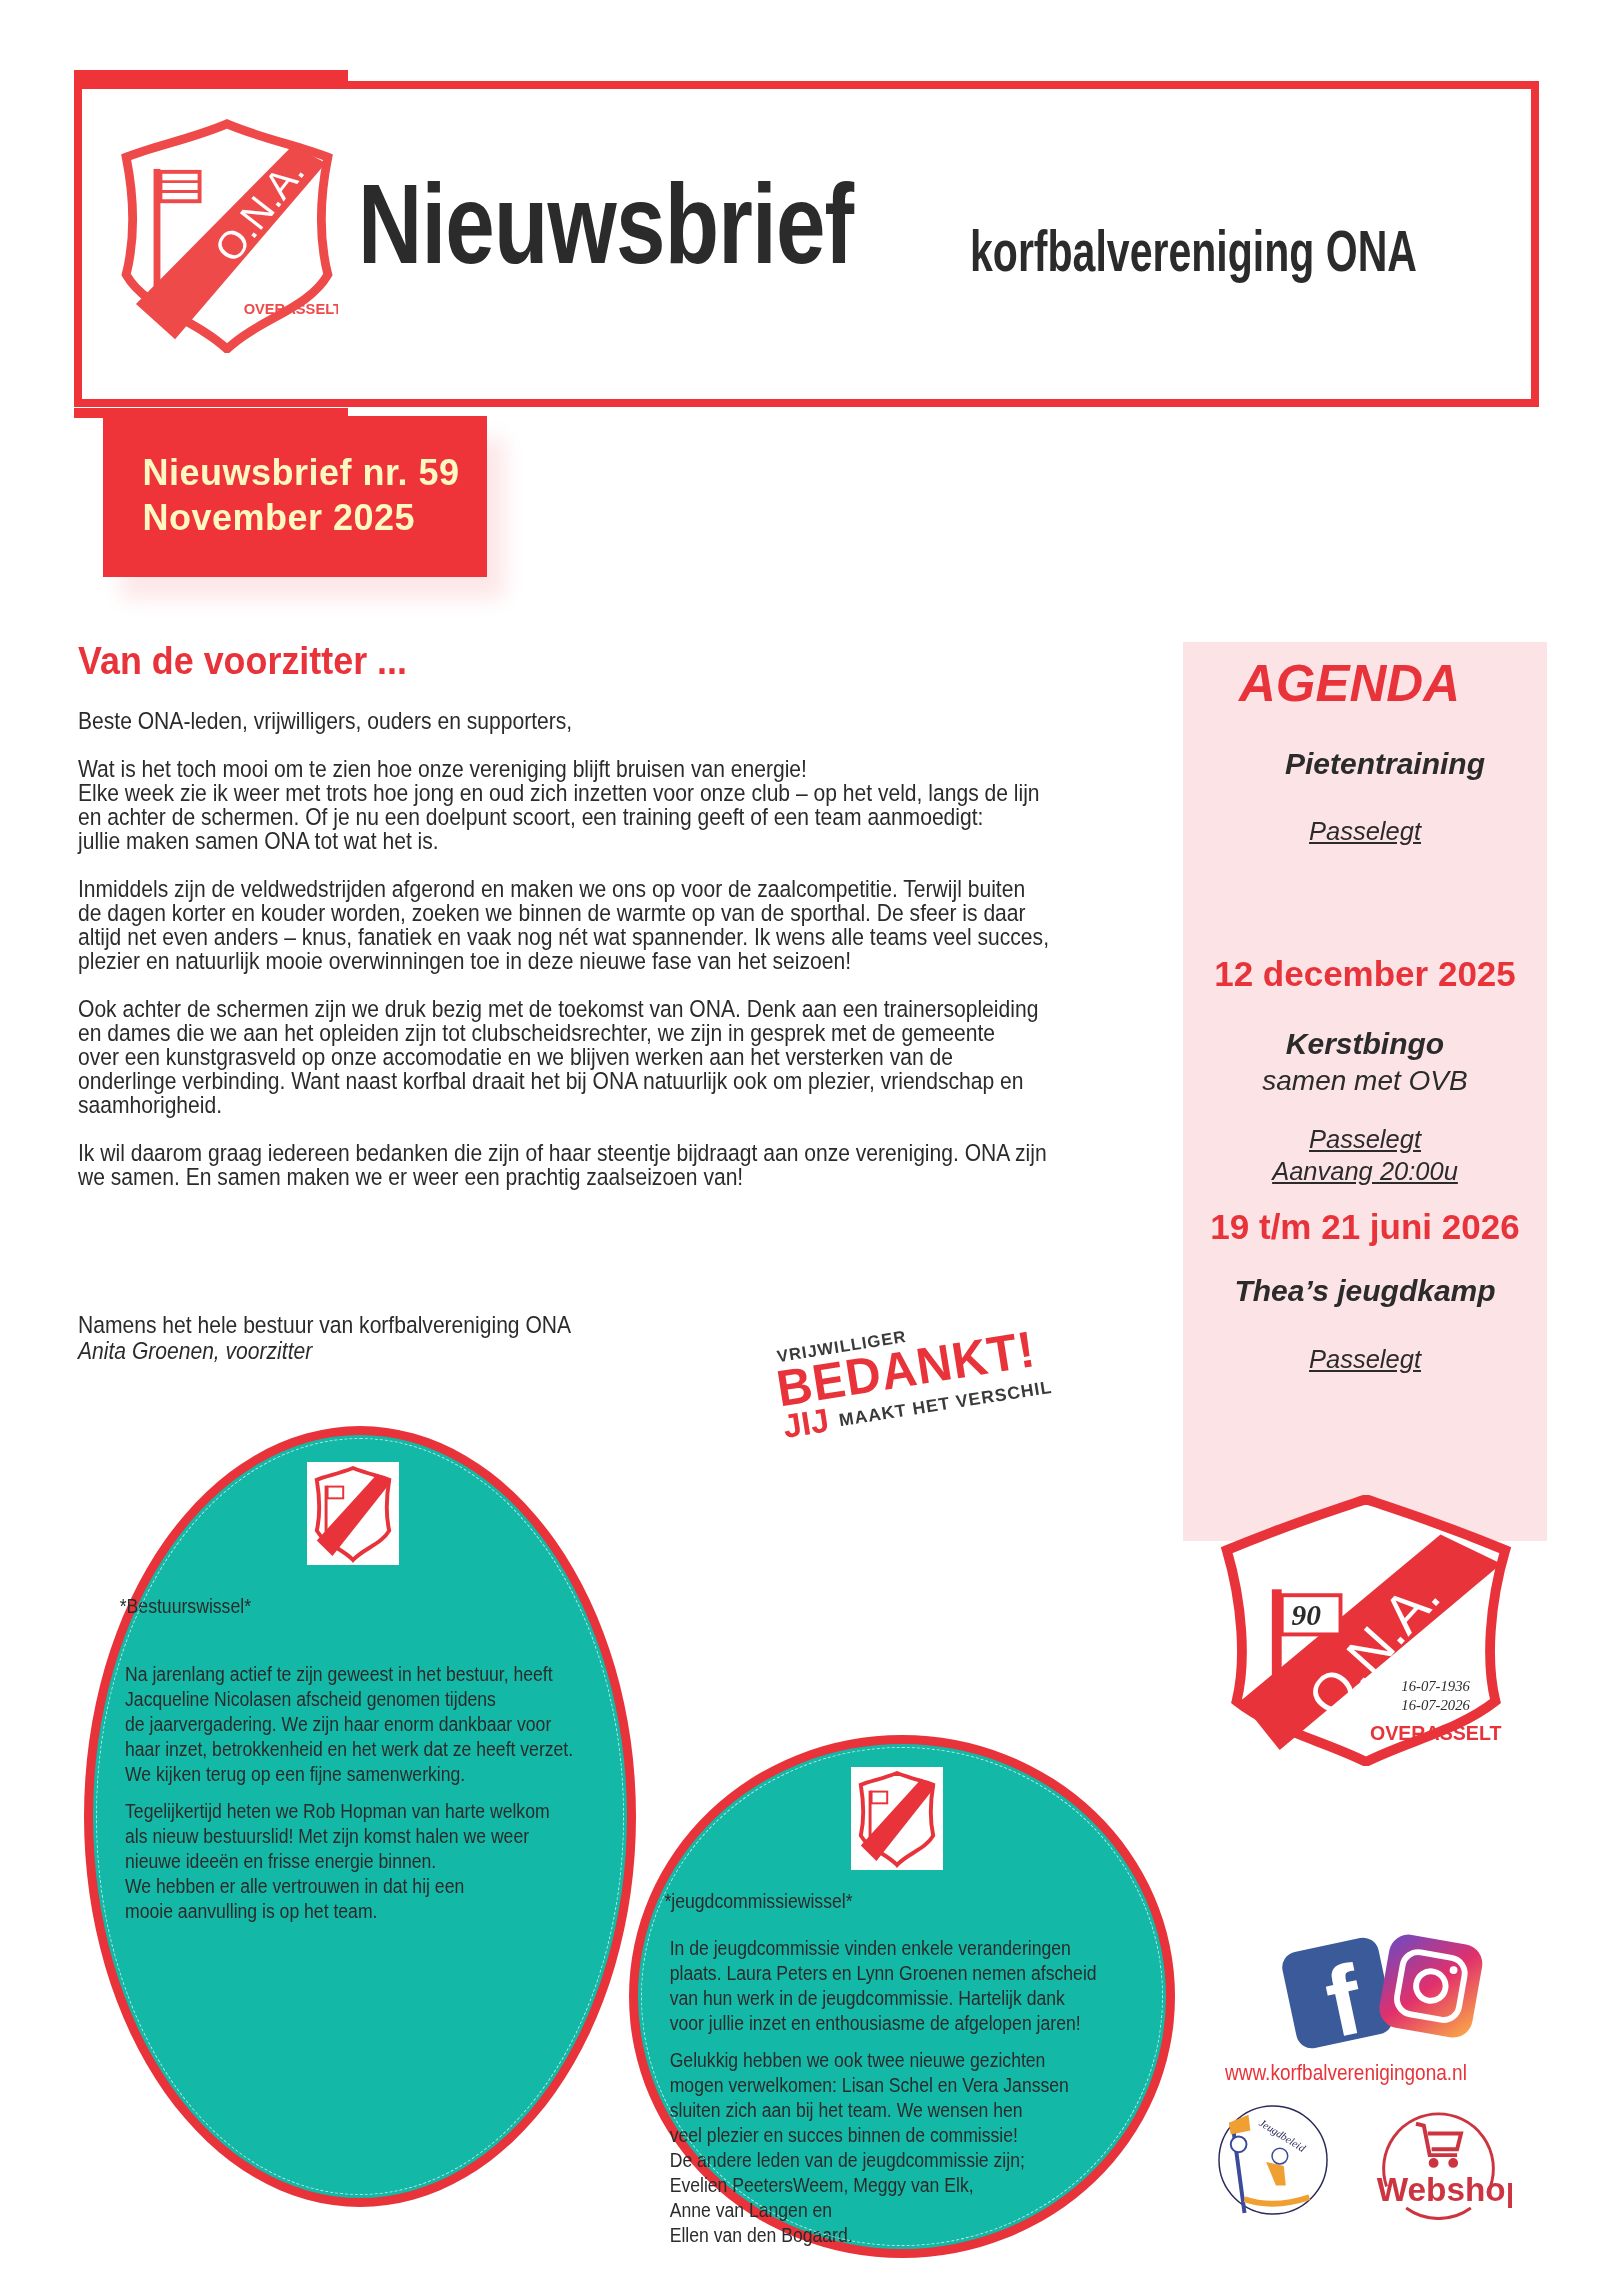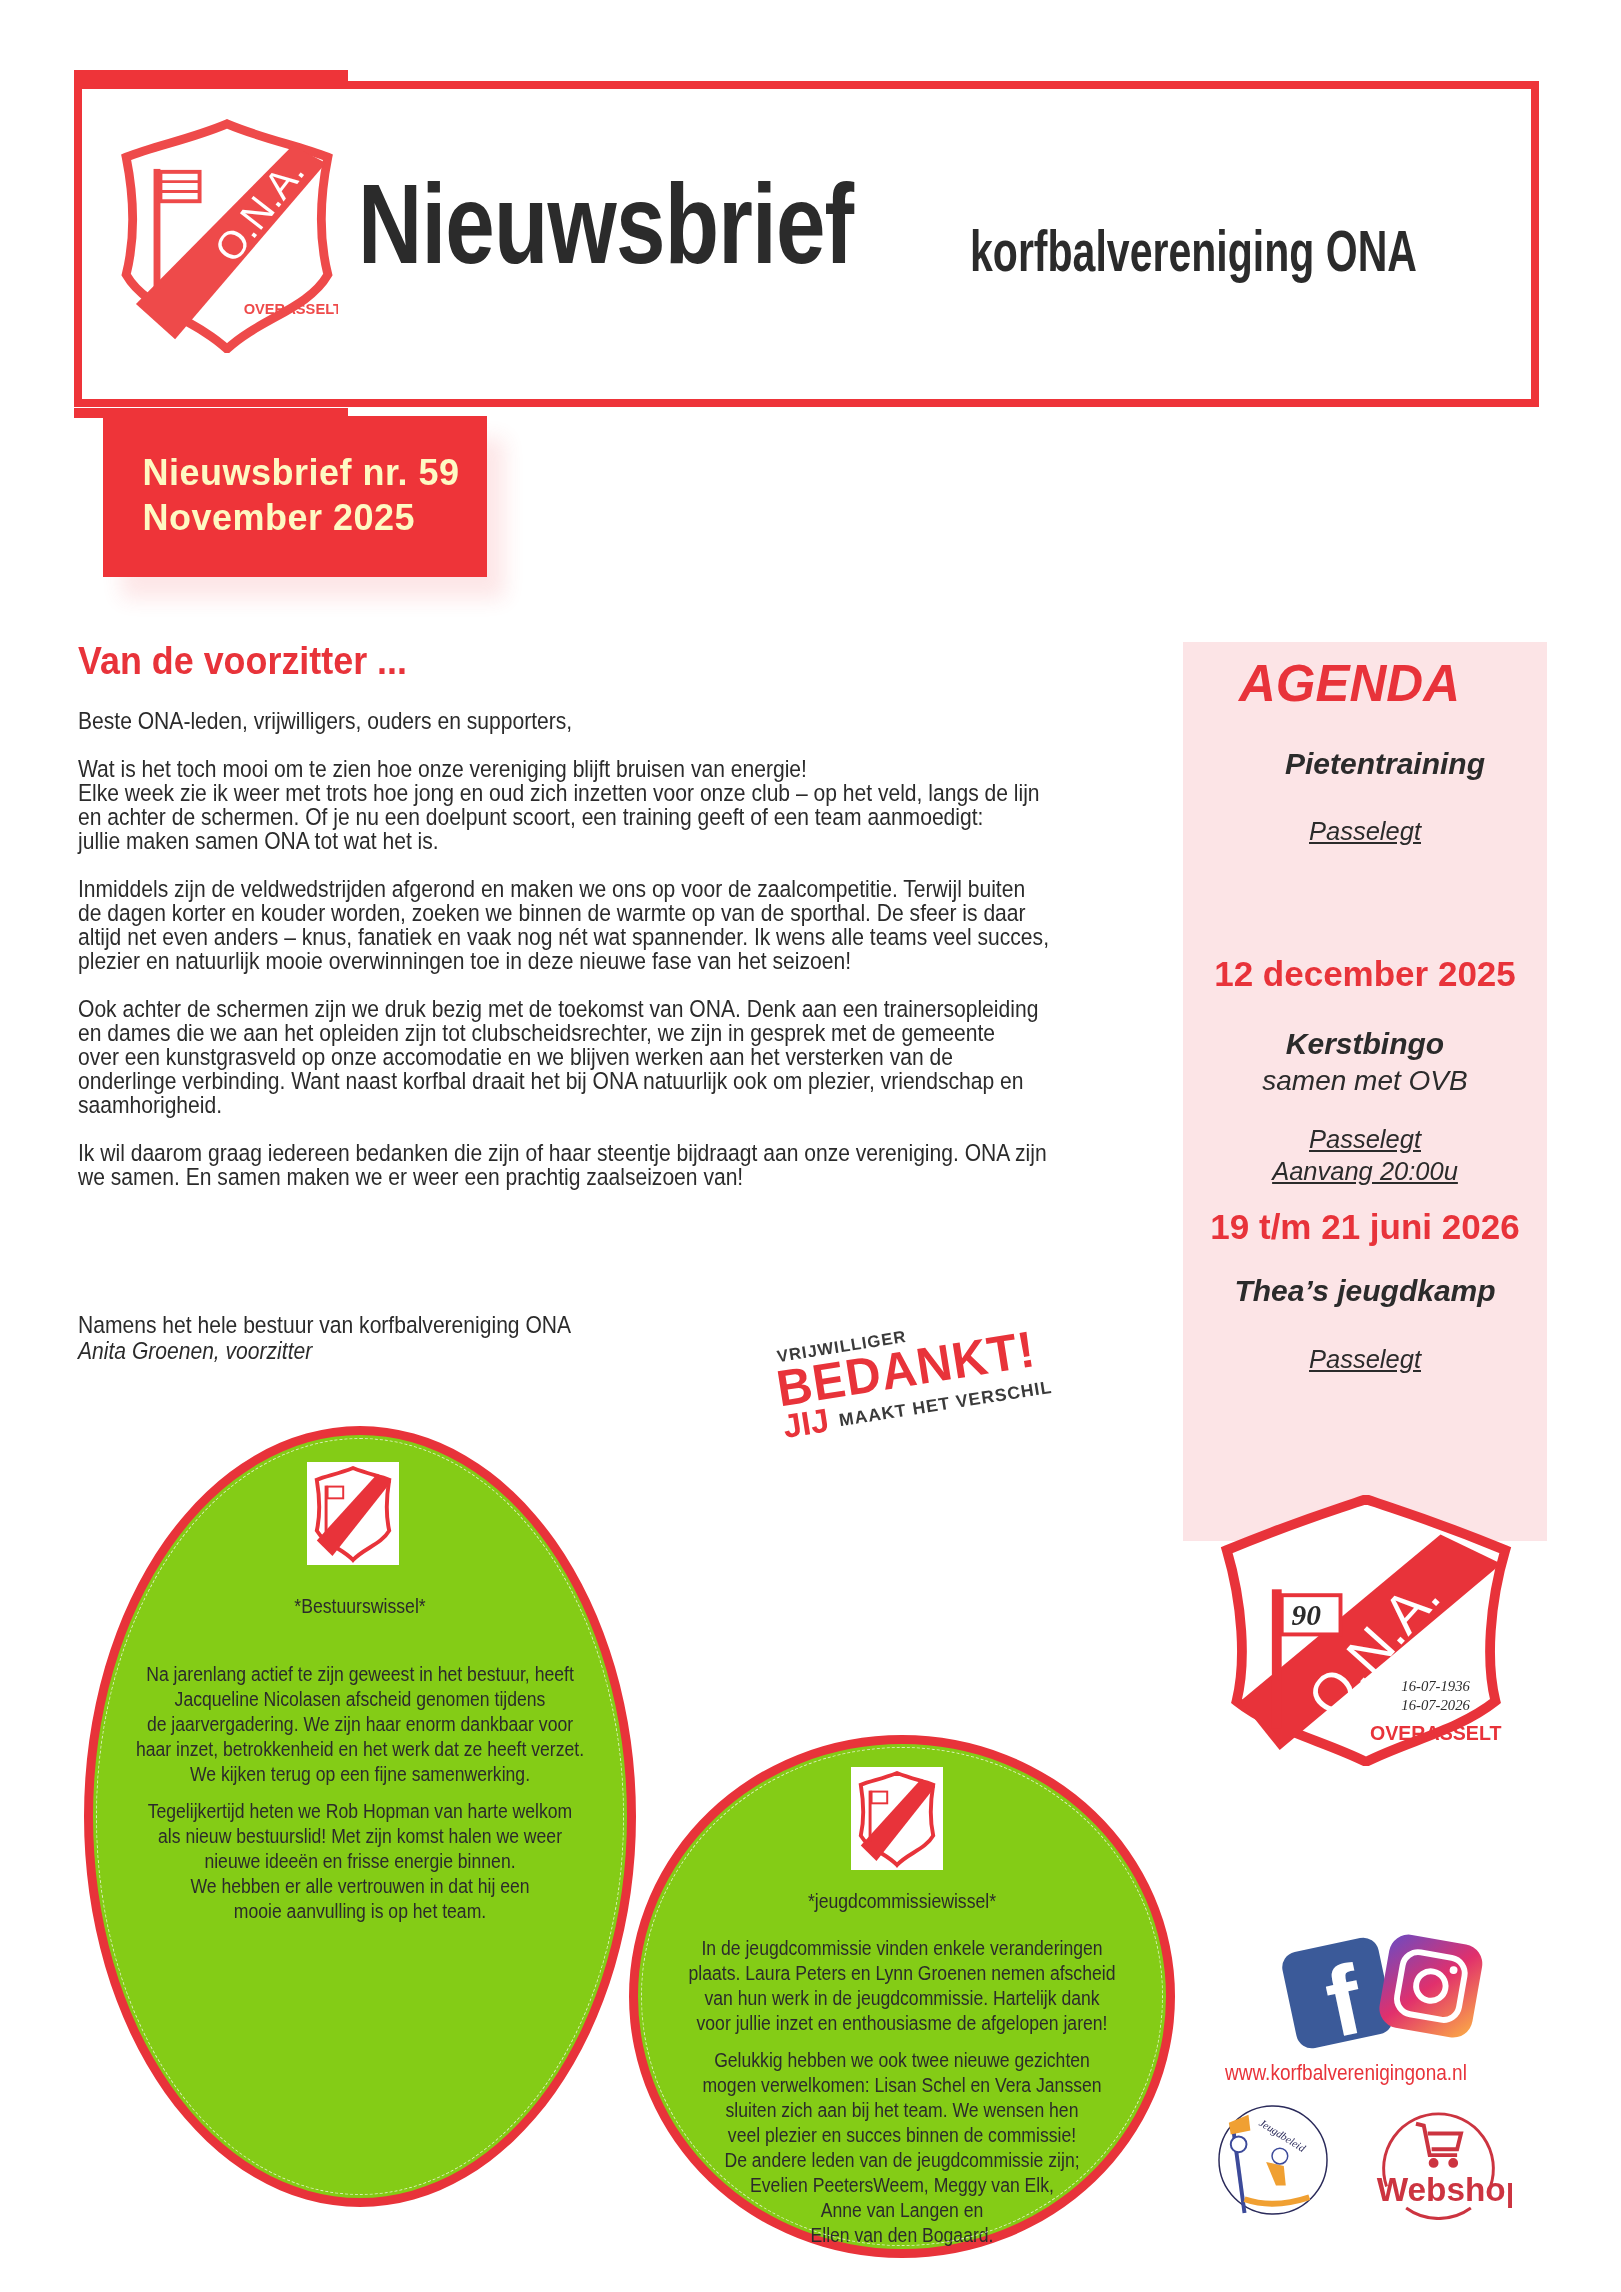--- a/index.html
+++ b/index.html
@@ -35,21 +35,21 @@
   
   .agenda { left:1183px; top:642px; width:364px; height:899px; background:#fce4e6; text-align:center; }
   .agenda .title { position:absolute; left:0; right:31px; top:11.8px; font-weight:bold; font-style:italic; font-size:51px; color:#e8333a; }
   .ag { position:absolute; left:0; width:364px; text-align:center; }
   .ag-event { font-weight:bold; font-style:italic; font-size:30px; color:#2b2b2b; }
   .ag-sub { font-weight:normal; font-style:italic; font-size:28px; color:#2b2b2b; }
   .ag-loc { font-style:italic; font-size:25.5px; color:#2b2b2b; line-height:31px;text-decoration:underline; }
   .ag-date { font-weight:bold; font-size:35px; color:#e8333a; }
 
   
-  .oval { border:9.8px solid #e8333a; border-radius:50%; background:#84cc16; box-sizing:border-box; text-align:center; }
+  .oval { border:9.8px solid #e8333a; border-radius:50%; background:#14b8a6; box-sizing:border-box; }
   .oval::after { content:""; position:absolute; inset:2.9px; border-radius:50%; border:1px dashed rgba(255,255,255,0.7); pointer-events:none; }
   .oval1 { left:84px; top:1426px; width:552px; height:781px; }
   .oval2 { left:629px; top:1735px; width:546px; height:523px; }
   .oval-logo { position:absolute; width:92px; height:103px; background:#fff; }
   .oval-title { position:absolute; left:0; right:0; font-size:19.6px; color:#2b2b2b; transform:scaleX(0.9); }
   .oval-text { position:absolute; left:0; right:0; font-size:20px; line-height:25px; color:#2b2b2b; transform:scaleX(0.88); }
   .oval-text p { margin:0 0 11.8px 0; white-space:pre-line; }
 
   
   .big-logo { left:1215px; top:1495px; width:302px; height:271px; }

